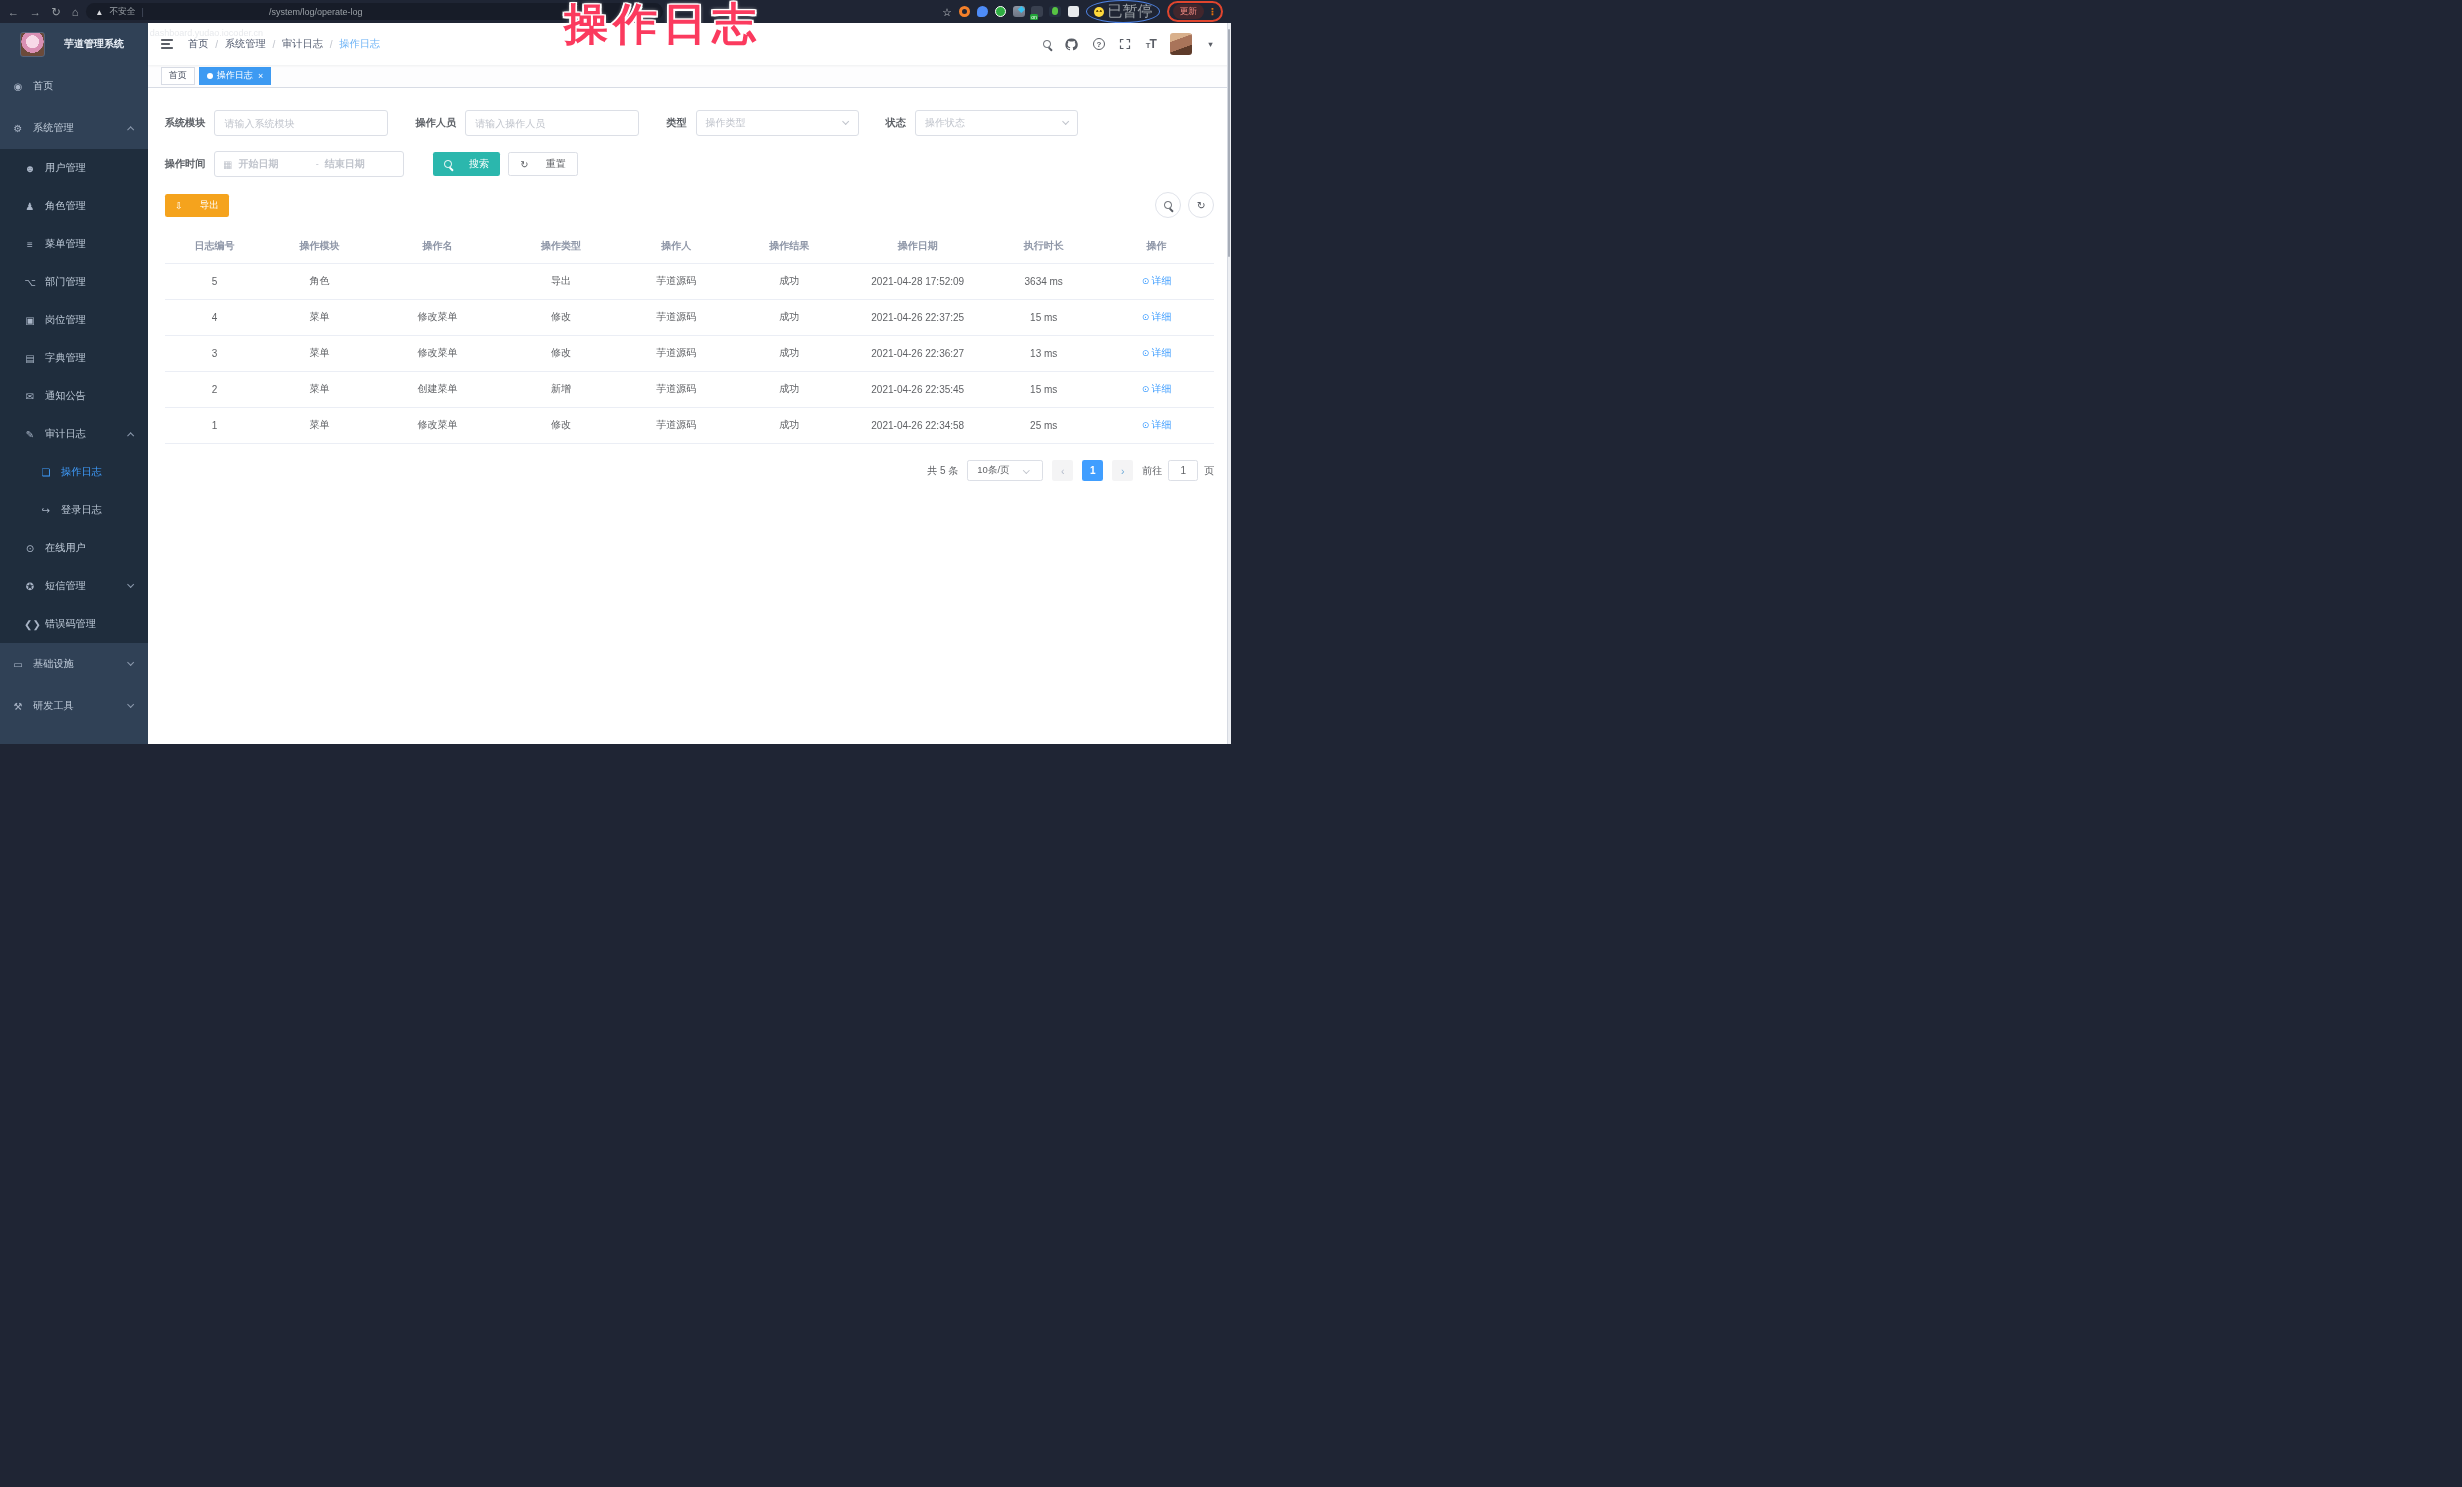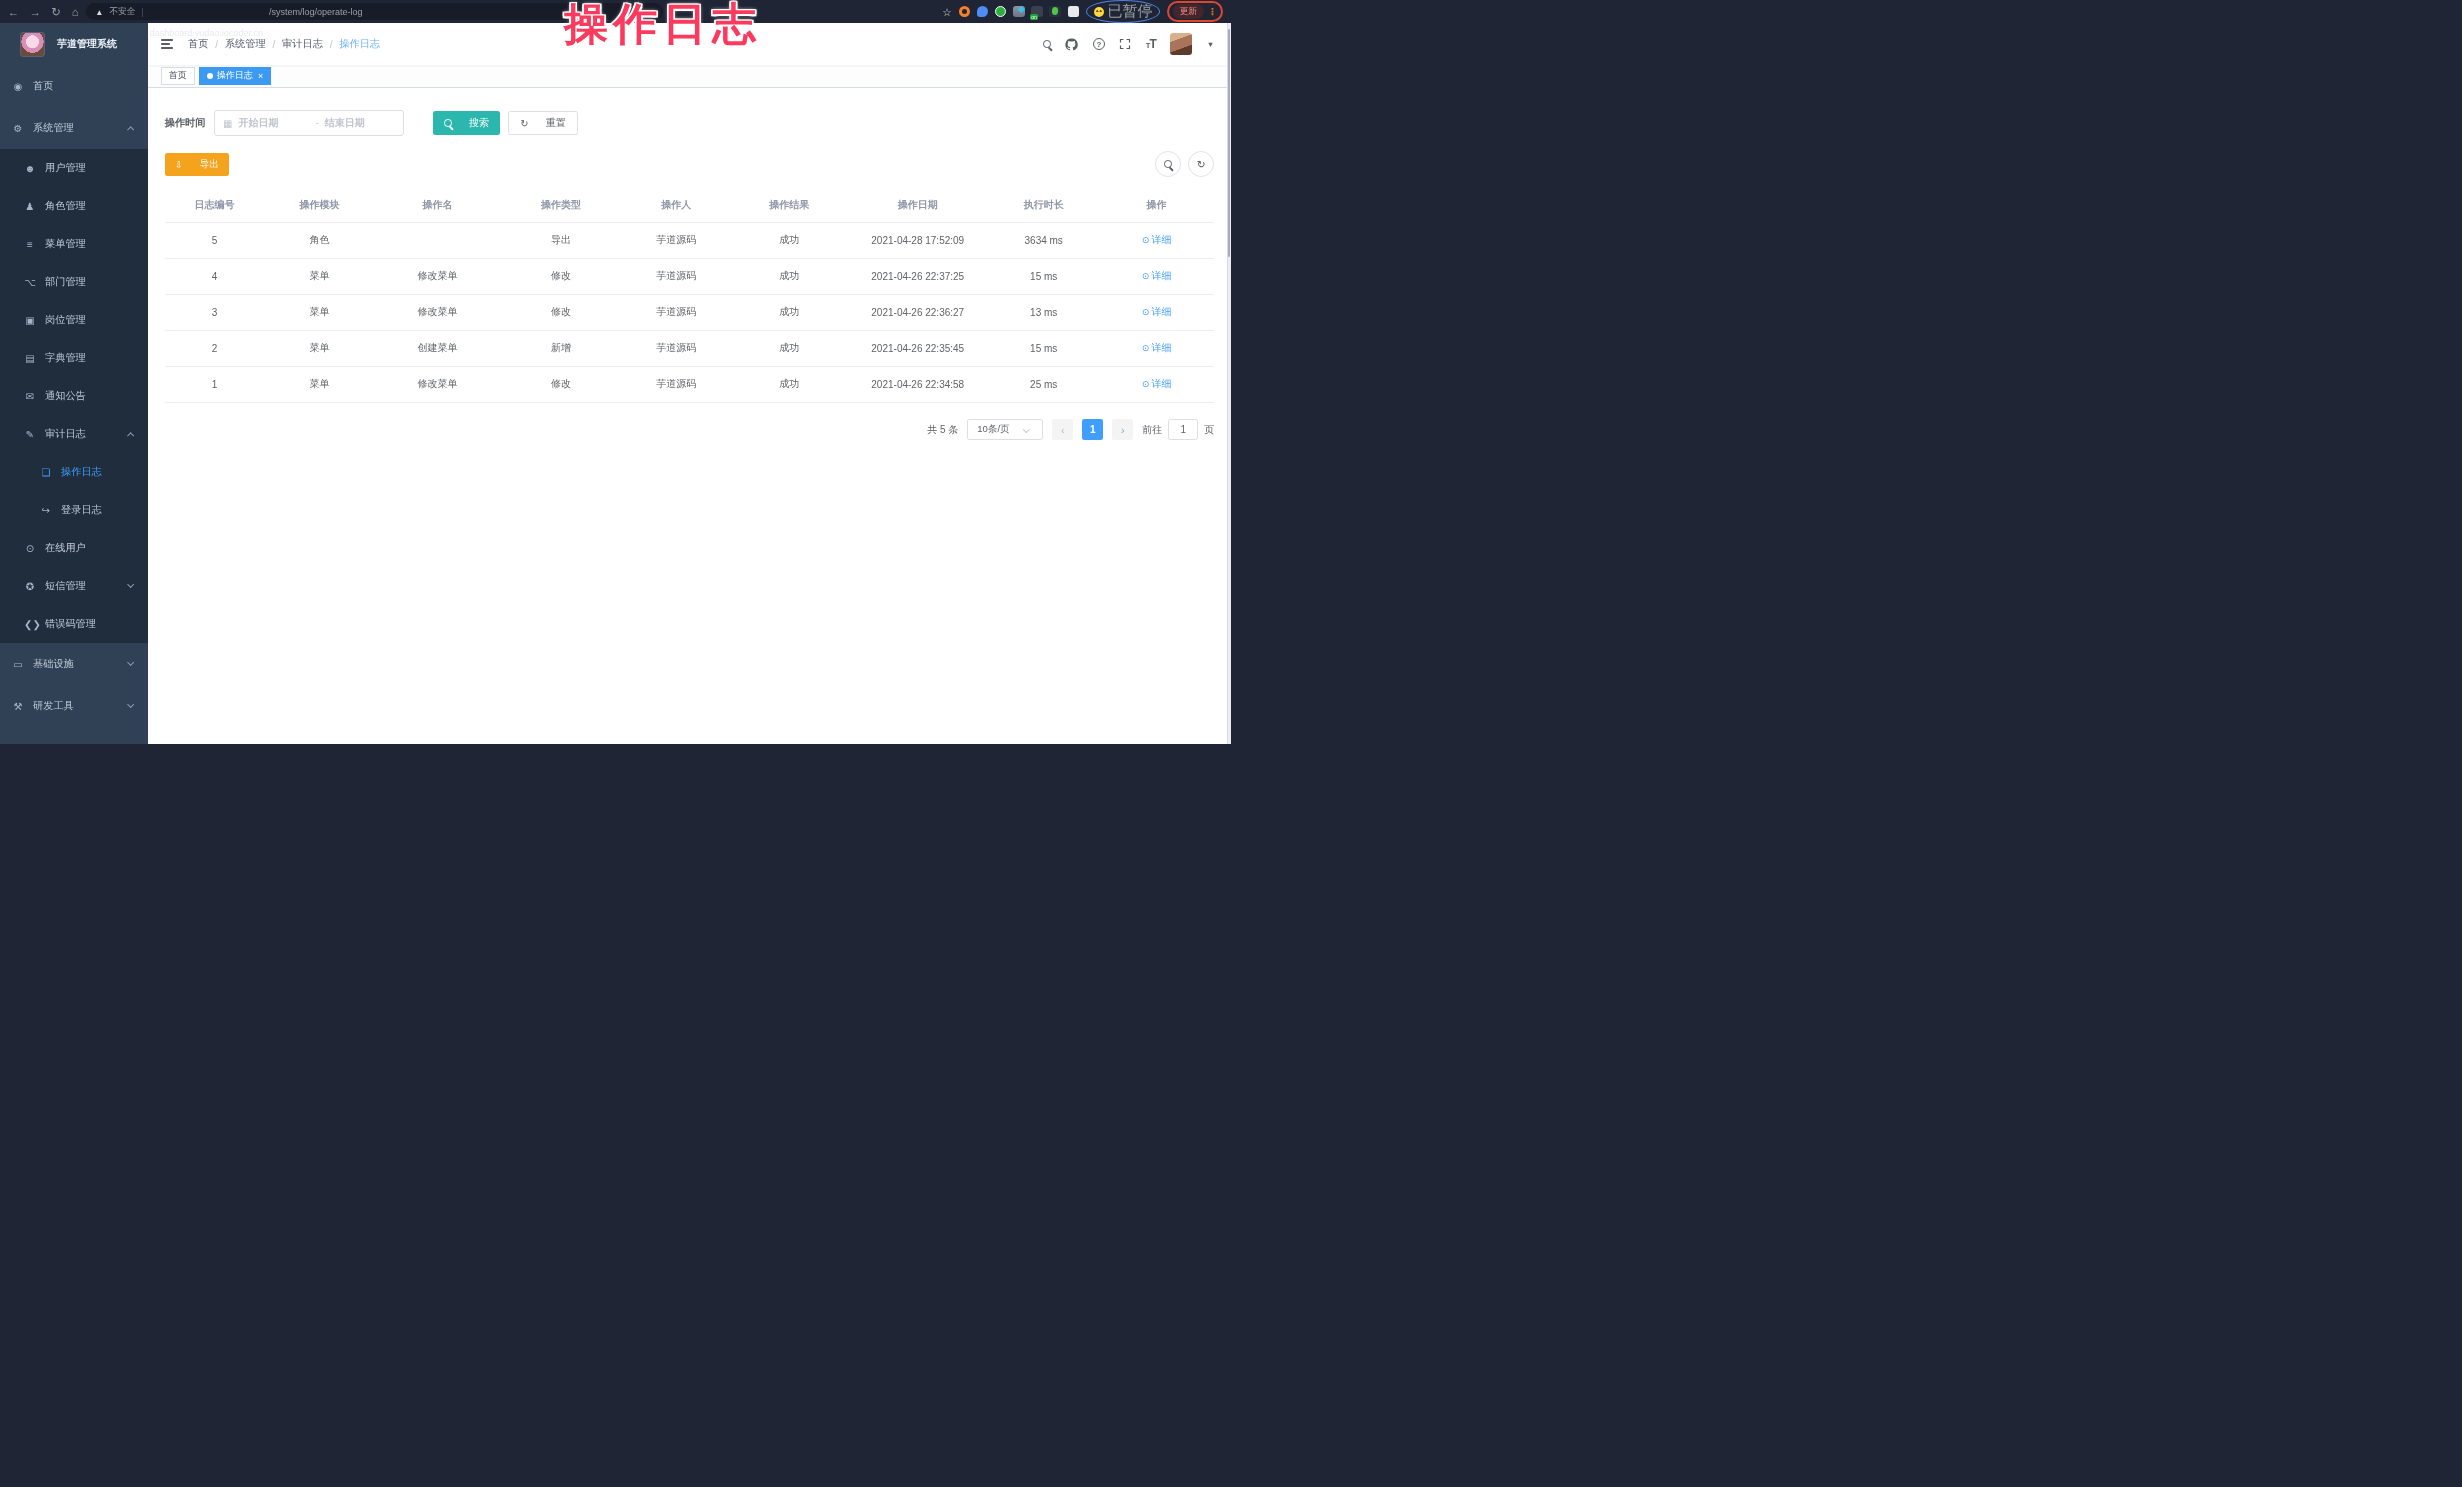--- a/index.html
+++ b/index.html
@@ -34,21 +34,21 @@
   .paused-label { color:#9aa0a6; font-size:15px; }
   .update-wrap { border:2.3px solid #e0452e; border-radius:11.4px; padding:0.8px 3.8px; display:flex; align-items:center; gap:3.8px; }
   .update-chip { background:#42262c; color:#f28b82; font-size:8.7px; padding:1.5px 6.8px; border-radius:8.3px; }
   .kebab { color:#e8710a; font-size:10px; font-weight:bold; }
 
   
   .app { display:flex; height:721px; }
 
   
   .sidebar { width:148px; background:#304156; color:#bfcbd9; flex:none; overflow:hidden; }
-  .logo-row { height:42px; display:flex; align-items:center; padding-left:20px; gap:12px; }
+  .logo-row { height:42px; display:flex; align-items:center; padding-left:20px; gap:19px; }
   .logo-img { width:25px; height:25px; border-radius:3px; background:radial-gradient(circle at 50% 38%, #f7d9e8 0 35%, #d98fb4 36% 60%, #6b4a3a 61%); border:0.8px solid #55637a; }
   .logo-title { font-size:10px; font-weight:bold; color:#eaf0f7; }
   .s-item { height:42px; display:flex; align-items:center; padding:0 12px; font-size:10.2px; cursor:pointer; position:relative; }
   .submenu { background:#1f2d3d; }
   .submenu .s-item { height:38px; padding-left:24px; }
   .submenu .s-item.lvl3 { padding-left:40px; }
   .s-icon { width:12px; margin-right:9px; text-align:center; color:#a8b4c6; font-size:10px; }
   .s-item.active, .s-item.active .s-icon { color:#409EFF; }
   .chev { width:5.3px; height:5.3px; border-right:1.1px solid #8b99ad; border-bottom:1.1px solid #8b99ad; display:inline-block; margin-left:auto; margin-right:3px; }
   .chev.up { transform:rotate(-135deg); margin-top:3px; }
@@ -300,20 +300,44 @@
           <span>操作日志</span>
           <span class="close">×</span>
         </span>
       </div>
 
       <div class="content">
 
         <div class="filters">
           <div class="f-row">
             <div class="f-item">
+              <span class="f-label">系统模块</span>
+              <input class="f-input w1" placeholder="请输入系统模块" style="">
+            </div>
+            <div class="f-item">
+              <span class="f-label">操作人员</span>
+              <input class="f-input w1" placeholder="请输入操作人员" style="">
+            </div>
+            <div class="f-item">
+              <span class="f-label">类型</span>
+              <div class="f-select">
+                <span>操作类型</span>
+                <span class="chev2"></span>
+              </div>
+            </div>
+            <div class="f-item">
+              <span class="f-label">状态</span>
+              <div class="f-select">
+                <span>操作状态</span>
+                <span class="chev2"></span>
+              </div>
+            </div>
+          </div>
+          <div class="f-row">
+            <div class="f-item">
               <span class="f-label">操作时间</span>
               <div class="daterange">
                 <span class="cal">▦</span>
                 <span class="dstart">开始日期</span>
                 <span class="dsep">-</span>
                 <span class="dend">结束日期</span>
               </div>
             </div>
             <button class="btn btn-search">
               <span class="i-mag"></span>

